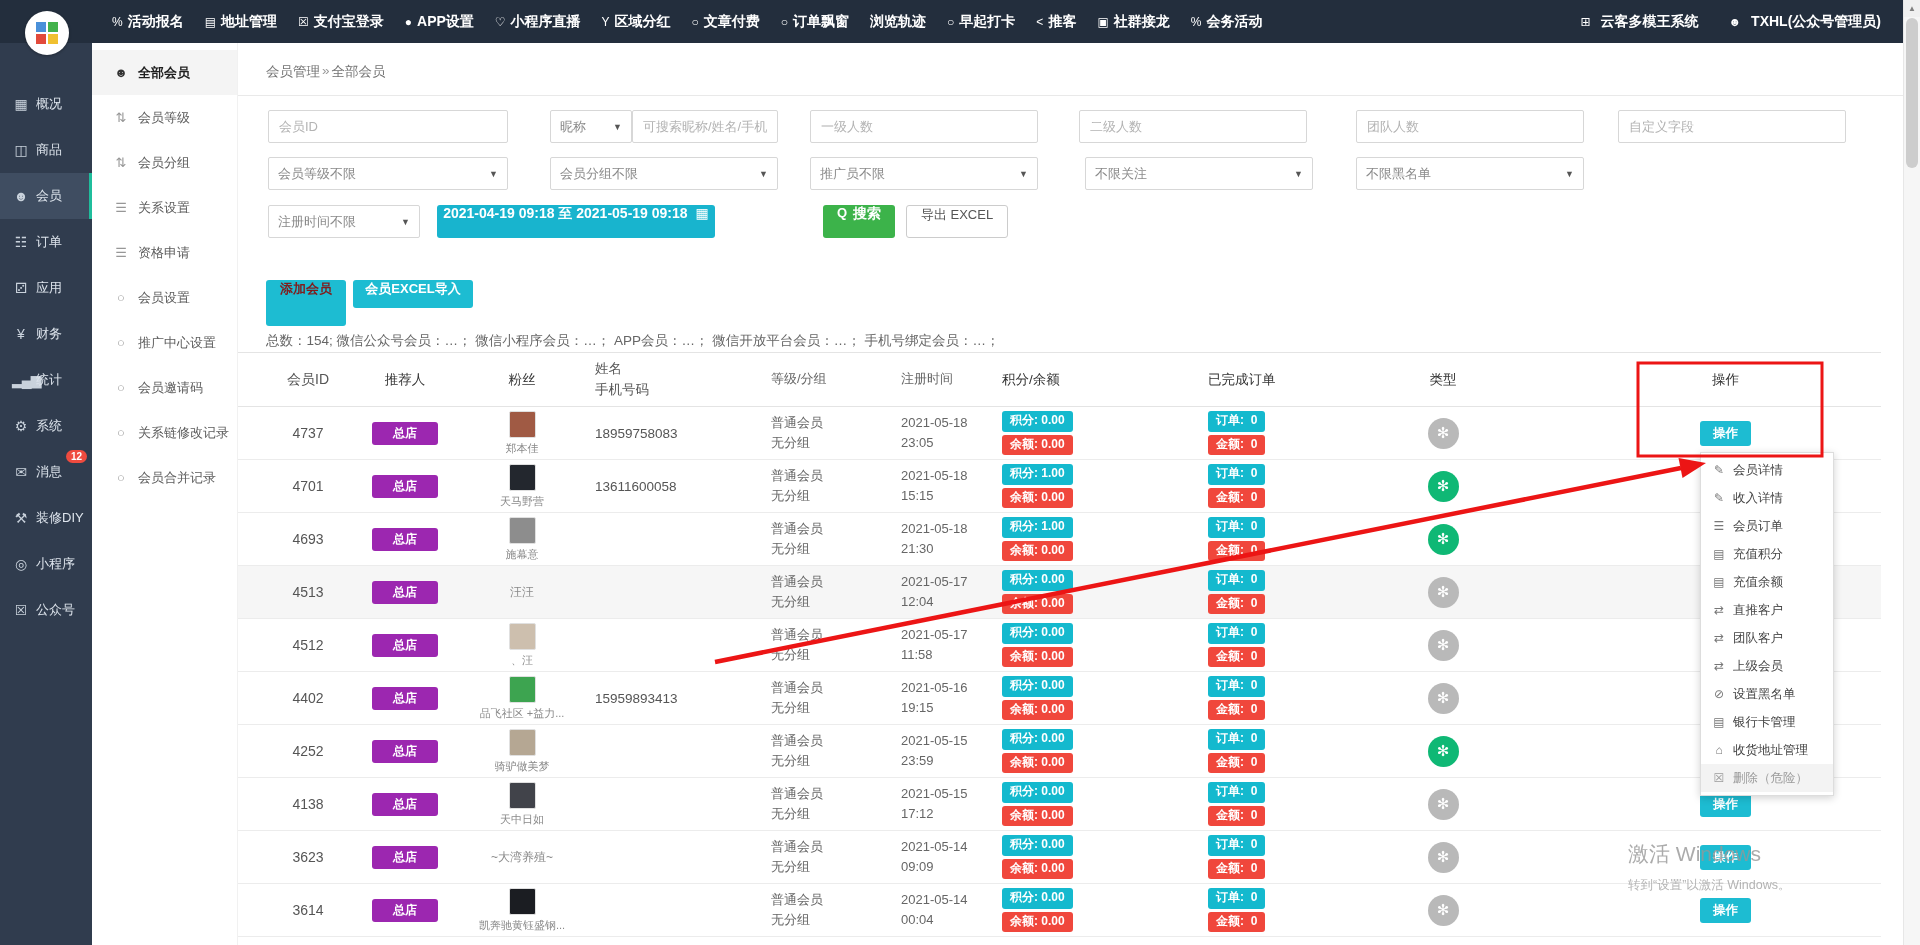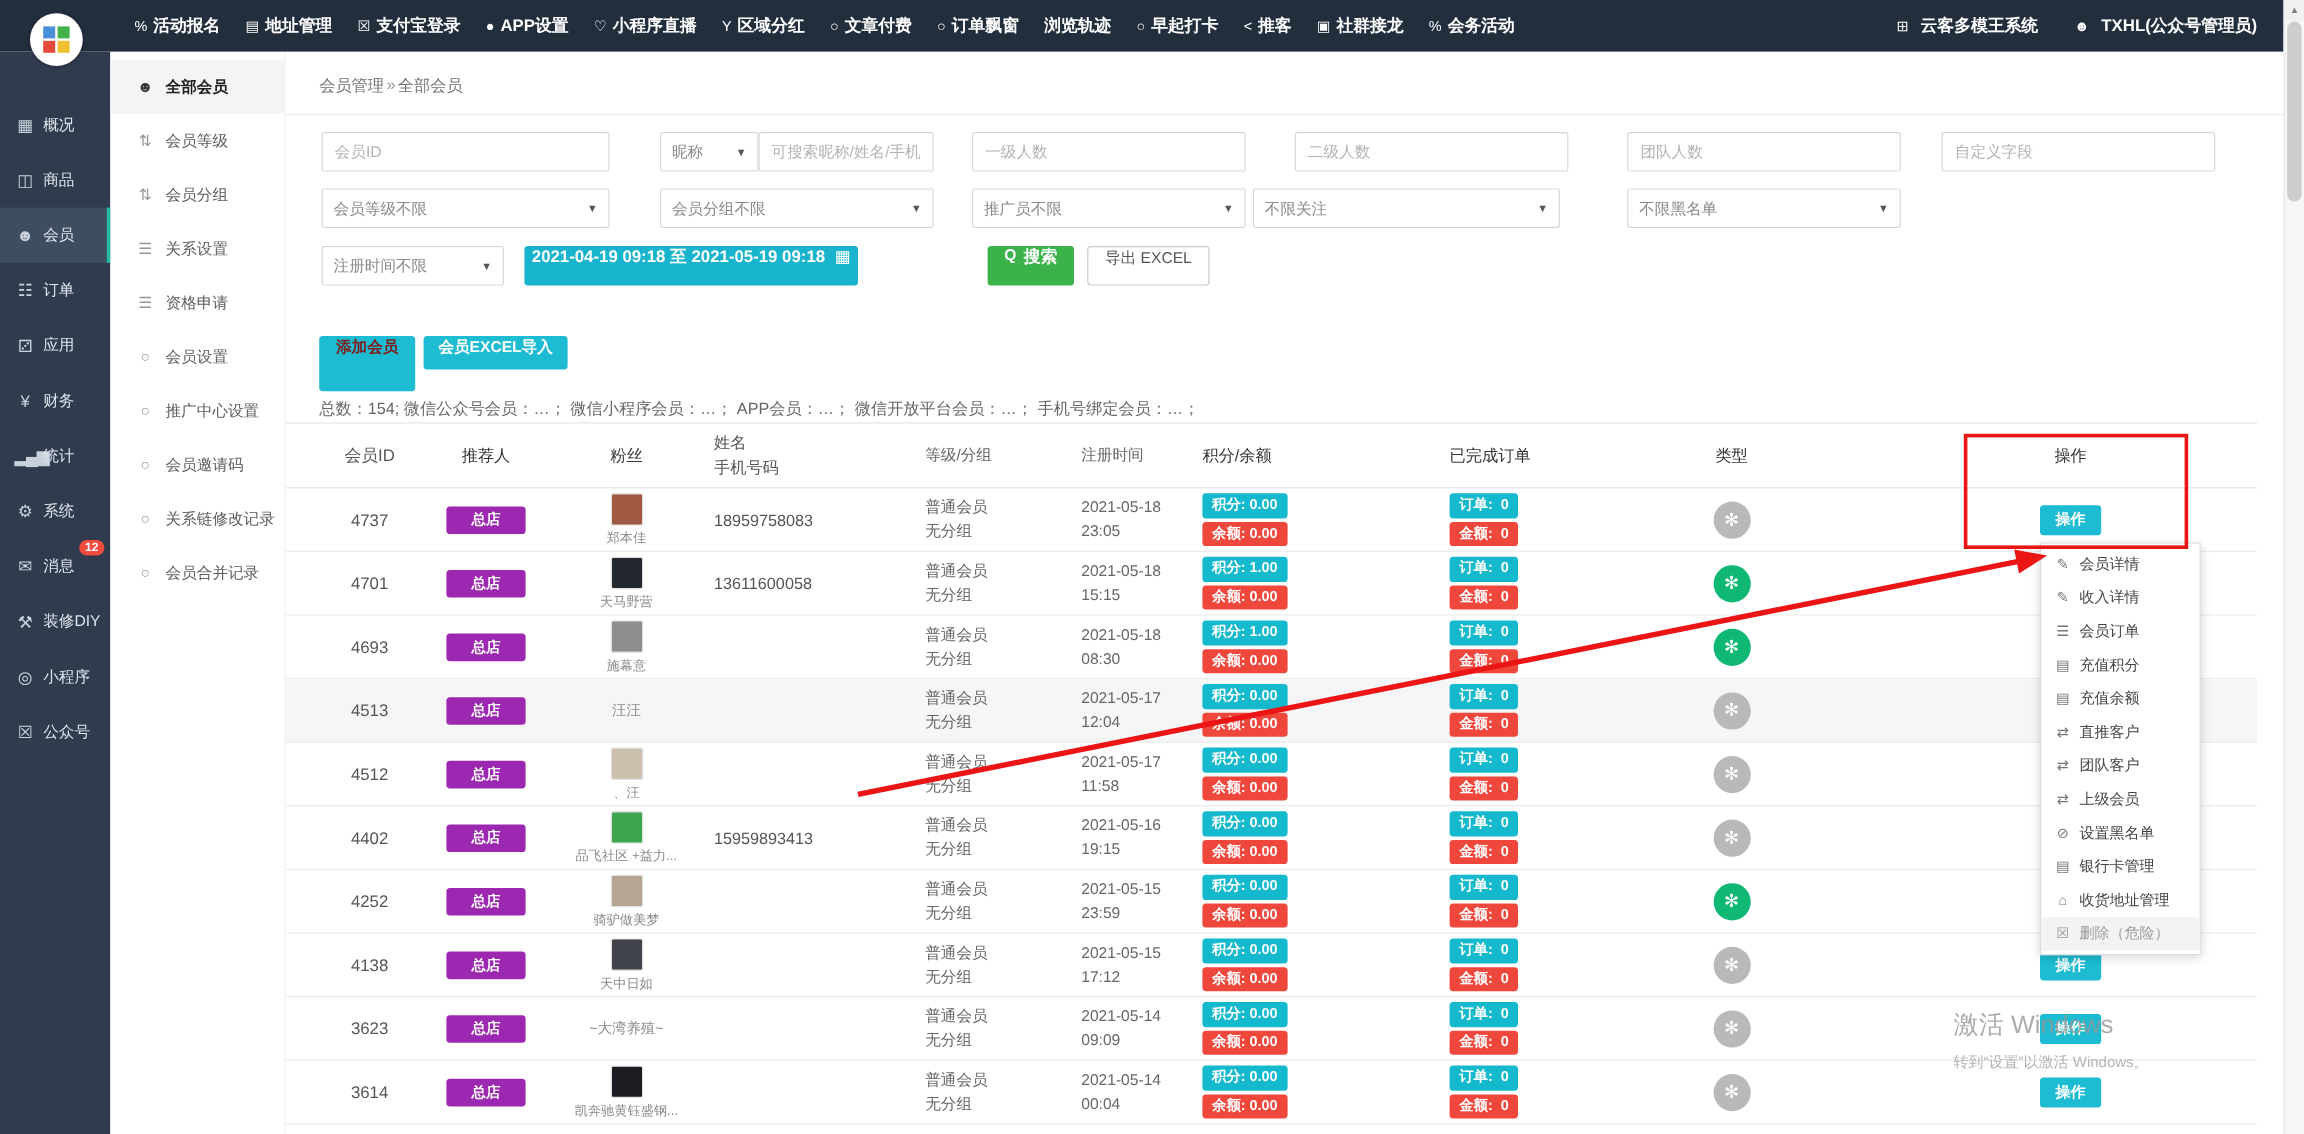--- a/index.html
+++ b/index.html
@@ -319,21 +319,21 @@
       <span class="caret" data-name="chevron-down-icon">▼</span>
     </div>
   <div class="f-select r2" style="left:312px;width:228px" data-name="member-group-select">
       <span data-name="member-group-value">会员分组不限</span>
       <span class="caret" data-name="chevron-down-icon">▼</span>
     </div>
   <div class="f-select r2" style="left:572px;width:228px" data-name="promoter-select">
       <span data-name="promoter-value">推广员不限</span>
       <span class="caret" data-name="chevron-down-icon">▼</span>
     </div>
-  <div class="f-select r2" style="left:806px;width:256px" data-name="follow-select">
+  <div class="f-select r2" style="left:847px;width:228px" data-name="follow-select">
       <span data-name="follow-value">不限关注</span>
       <span class="caret" data-name="chevron-down-icon">▼</span>
     </div>
   <div class="f-select r2" style="left:1118px;width:228px" data-name="blacklist-select">
       <span data-name="blacklist-value">不限黑名单</span>
       <span class="caret" data-name="chevron-down-icon">▼</span>
     </div>
 
   <div class="f-select r3" style="left:30px;width:152px" data-name="register-time-select">
       <span data-name="register-time-value">注册时间不限</span>
@@ -457,21 +457,21 @@
           <div class="avatar" data-name="avatar" style="background: rgb(141, 141, 141);"></div>
           <div class="fan-name" data-name="fan-nickname">施幕意</div>
         </div>
         <div class="c-name" data-name="phone-number"></div>
         <div class="c-level" data-name="level-group-cell">
           <div data-name="member-level">普通会员</div>
           <div data-name="member-group">无分组</div>
         </div>
         <div class="c-time" data-name="register-time-cell">
           <div data-name="register-date">2021-05-18</div>
-          <div data-name="register-clock">08:30</div>
+          <div data-name="register-clock">21:30</div>
         </div>
         <div class="c-points" data-name="points-balance-cell">
           <div class="pills">
             <span class="pill teal" data-name="points-badge">积分: 1.00</span>
             <span class="pill red" data-name="balance-badge">余额: 0.00</span>
           </div>
         </div>
         <div class="c-orders" data-name="orders-cell">
           <div class="pills">
             <span class="pill teal" data-name="orders-badge">订单:  0</span>

